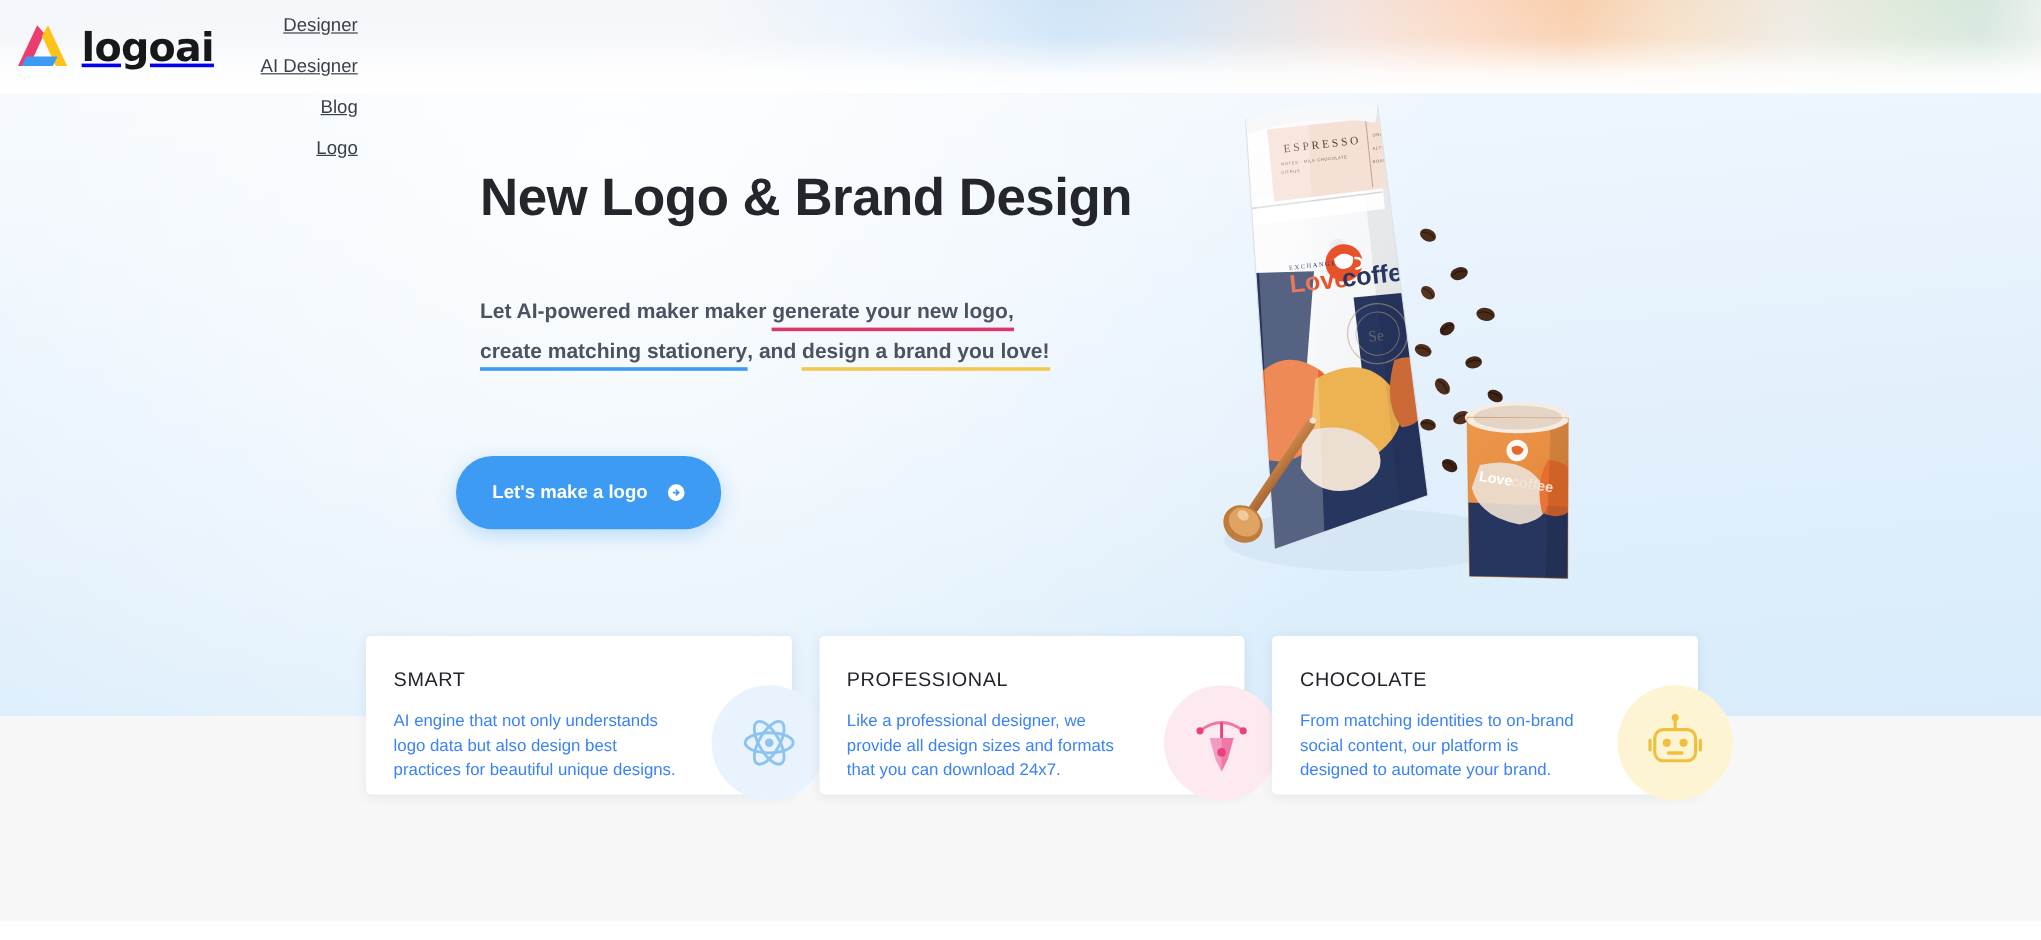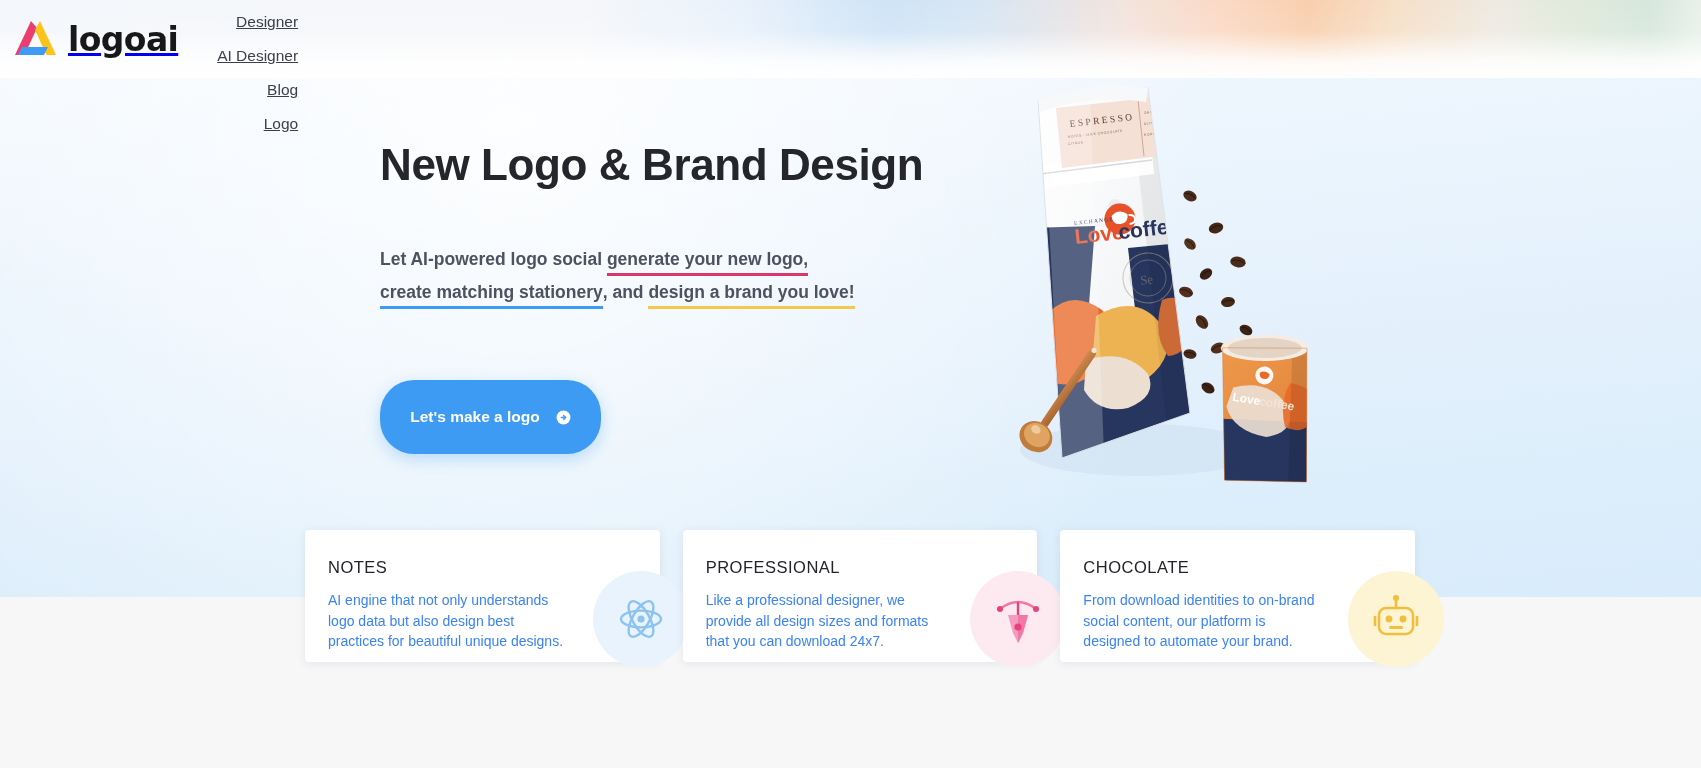--- a/index.html
+++ b/index.html
@@ -46,37 +46,37 @@
   
   .hero {
     position: absolute; top: 78px; left: 0; width: 1701px; height: 519px;
     background: linear-gradient(175deg, #f4f9fe 0%, #eaf4fd 30%, #e3f0fc 58%, #dceefb 80%, #d9ecfb 100%);
     overflow: hidden;
   }
   .hero-wash {
     position: absolute; inset: 0;
     background: radial-gradient(circle at 30% 10%, rgba(255,255,255,0.85) 0%, rgba(255,255,255,0) 55%);
   }
-  .hero-copy { position: absolute; left: 380px; top: 62px; width: 560px; }
+  .hero-copy { position: absolute; left: 400px; top: 62px; width: 560px; }
   .hero-title {
     font-size: 44px; font-weight: 700; color: #24262b;
     letter-spacing: -0.4px; line-height: 1.15; white-space: nowrap;
   }
   .hero-sub {
     margin-top: 52px; font-size: 17.5px; font-weight: 700;
     color: #4b5260; line-height: 1.93;
   }
   .u { position: relative; display: inline; padding-bottom: 1px; }
   .u::after {
     content: ""; position: absolute; left: 0; right: 0; bottom: -6px; height: 3px;
     background: var(--uc);
   }
   .cta {
     position: absolute; left: 380px; top: 302px;
-    width: 221px; height: 74px; border: none; border-radius: 34px;
+    width: 221px; height: 61px; border: none; border-radius: 34px;
     background: #3d9bf3; color: #fff; font-size: 15.5px; font-weight: 700;
     font-family: "Liberation Sans", sans-serif;
     display: flex; align-items: center; justify-content: center; gap: 16px;
     cursor: pointer; box-shadow: 0 5px 16px rgba(61,155,243,0.30);
   }
   .cta-arrow { width: 15px; height: 15px; display: inline-block; }
 
   
   .illus { position: absolute; left: 890px; top: 0; width: 520px; height: 470px; }
 
@@ -142,21 +142,21 @@
     <a class="nav-link" href="#">Logo</a>
   </nav>
 </div>
 
 <section class="hero">
   <div class="hero-wash"></div>
 
   <div class="hero-copy">
     <h1 class="hero-title">New Logo &amp; Brand Design</h1>
     <p class="hero-sub">
-      <span>Let AI-powered logo social </span><span class="u" style="--uc:#d8396a">generate your new logo,</span><br>
+      <span>Let AI-powered maker maker </span><span class="u" style="--uc:#d8396a">generate your new logo,</span><br>
       <span class="u" style="--uc:#3d9bf3">create matching stationery</span><span>, and </span><span class="u" style="--uc:#f2c94c">design a brand you love!</span>
     </p>
   </div>
 
   <button class="cta">
     <span>Let's make a logo</span>
     <span class="cta-arrow">
       <svg viewBox="0 0 16 16" width="15" height="15">
         <circle cx="8" cy="8" r="7.4" fill="#ffffff"></circle>
         <path d="M5.6 8 h4.1 M8.1 5.9 L10.3 8 L8.1 10.1" fill="none" stroke="#3d9bf3" stroke-width="1.5" stroke-linecap="round" stroke-linejoin="round"></path>
@@ -337,21 +337,21 @@
       </g>
     </svg>
   </div>
 </section>
 
 <div class="cards-band"></div>
 
 <div class="cards">
 
   <div class="card">
-    <div class="card-title">NOTES</div>
+    <div class="card-title">SMART</div>
     <div class="card-desc">AI engine that not only understands logo data but also design best practices for beautiful unique designs.</div>
     <div class="card-icon-wrap ci-blue">
       <svg viewBox="0 0 52 52">
         <g fill="none" stroke="#8cc4ef" stroke-width="2.4">
           <ellipse cx="26" cy="26" rx="20" ry="8.4"></ellipse>
           <ellipse cx="26" cy="26" rx="20" ry="8.4" transform="rotate(60 26 26)"></ellipse>
           <ellipse cx="26" cy="26" rx="20" ry="8.4" transform="rotate(120 26 26)"></ellipse>
         </g>
         <circle cx="26" cy="26" r="3.6" fill="#8cc4ef"></circle>
       </svg>
@@ -369,21 +369,21 @@
         <path d="M26 10 L26 22" stroke="#e8417c" stroke-width="2.4" stroke-linecap="round"></path>
         <path d="M16 22 L36 22 L31 40 L26 50 L21 40 Z" fill="#f59ac0"></path>
         <path d="M26 22 L36 22 L31 40 L26 50 Z" fill="#f178a4"></path>
         <circle cx="26" cy="34" r="3.6" fill="#e8417c"></circle>
       </svg>
     </div>
   </div>
 
   <div class="card">
     <div class="card-title">CHOCOLATE</div>
-    <div class="card-desc">From download identities to on-brand social content, our platform is designed to automate your brand.</div>
+    <div class="card-desc">From matching identities to on-brand social content, our platform is designed to automate your brand.</div>
     <div class="card-icon-wrap ci-yellow">
       <svg viewBox="0 0 52 52">
         <g stroke="#f0bf3c" stroke-width="2.6" fill="none" stroke-linecap="round" stroke-linejoin="round">
           <rect x="9" y="15" width="34" height="26" rx="7"></rect>
           <path d="M26 6 L26 15"></path>
           <path d="M5 24 L5 32"></path>
           <path d="M47 24 L47 32"></path>
         </g>
         <circle cx="26" cy="5" r="3" fill="#f0bf3c"></circle>
         <circle cx="19" cy="26" r="3.4" fill="#f0bf3c"></circle>

